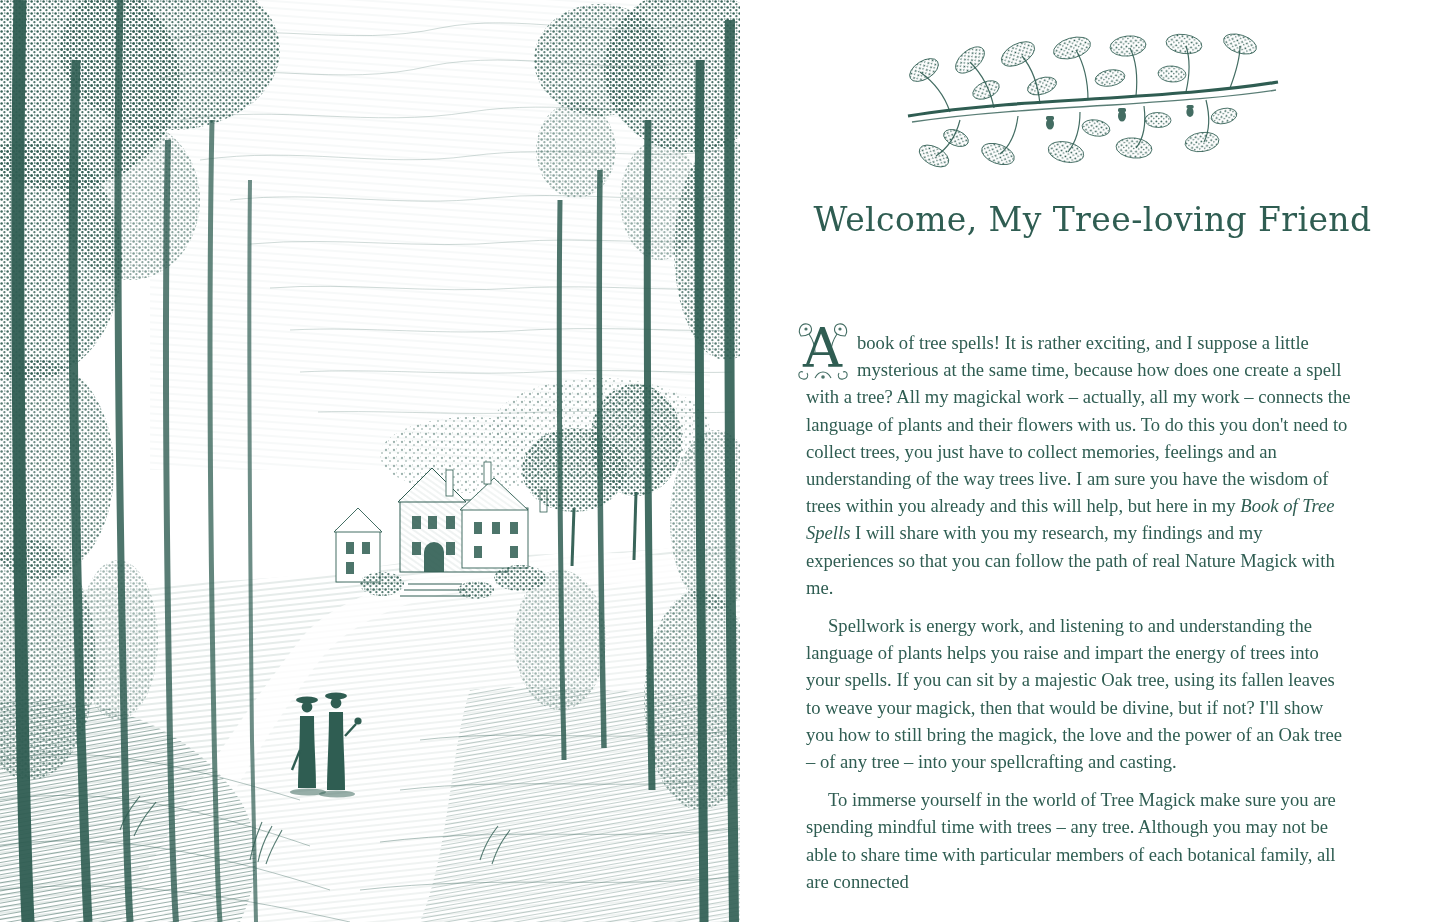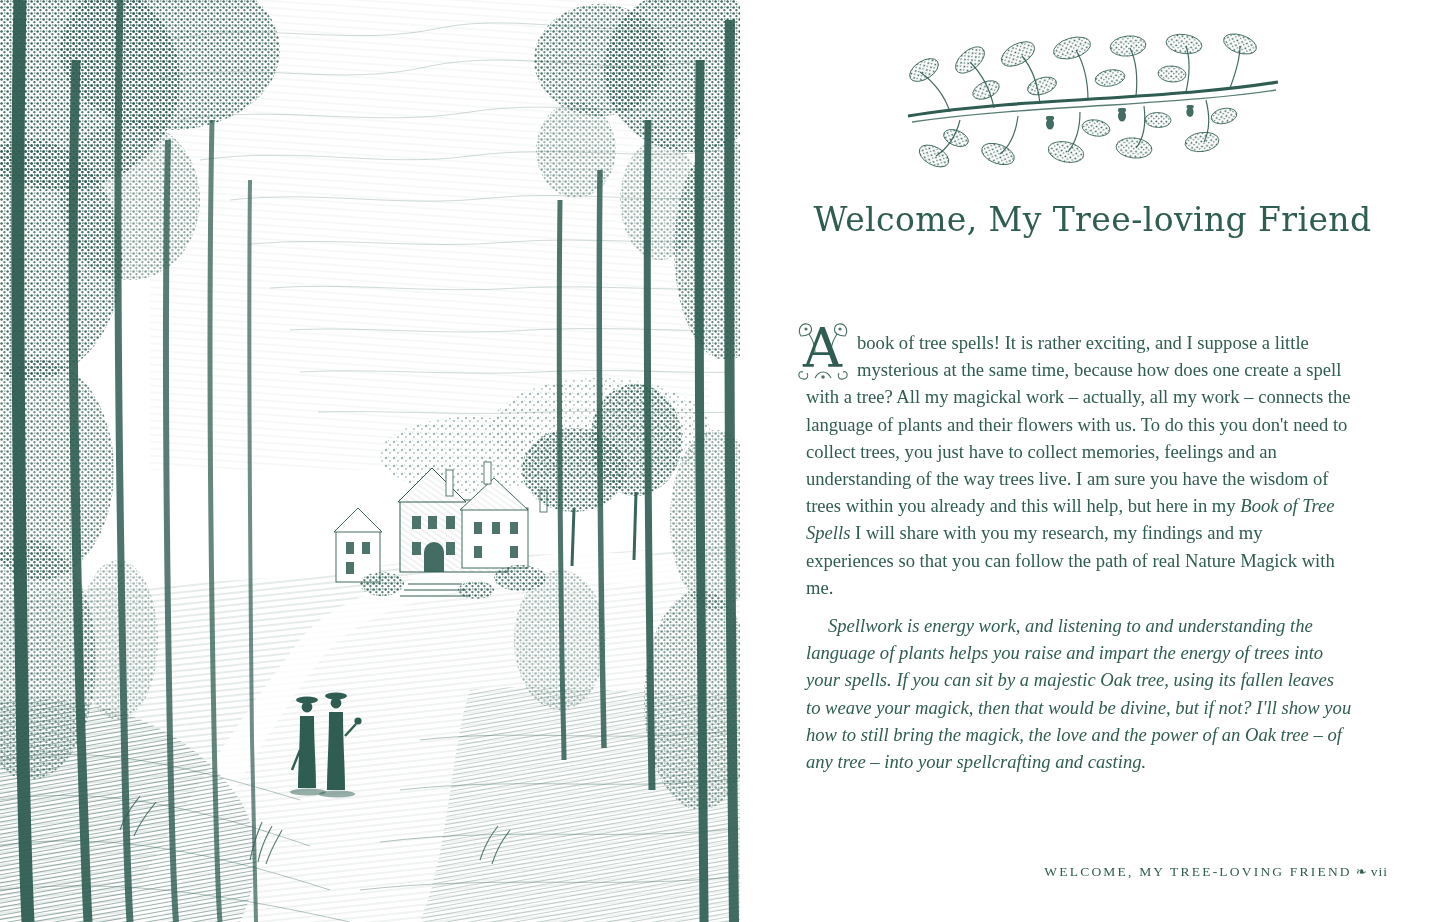--- a/index.html
+++ b/index.html
@@ -91,21 +91,20 @@
     position: absolute;
     left: 0;
     top: 0;
   }
 
   p.para {
     margin: 11px;
   }
   p.para.indent {
     text-indent: 22px;
-    font-style: italic;
   }
   em.title-italic { font-style: italic; }
 
   .folio {
     position: absolute;
     left: 0;
     bottom: 42px;
     width: 648px;
     text-align: right;
     font-family: "Liberation Serif", serif;
@@ -397,20 +396,18 @@
             <circle cx="28" cy="57" r="1.8"></circle>
           </g>
         </svg>
         <span class="cap">A</span>
       </div>
 
       <p class="para"><span>book of tree spells! It is rather exciting, and I suppose a little mysterious at the same time, because how does one create a spell with a tree? All my magickal work – actually, all my work – connects the language of plants and their flowers with us. To do this you don't need to collect trees, you just have to collect memories, feelings and an understanding of the way trees live. I am sure you have the wisdom of trees within you already and this will help, but here in my </span><em class="title-italic">Book of Tree Spells</em><span> I will share with you my research, my findings and my experiences so that you can follow the path of real Nature Magick with me.</span></p>
 
       <p class="para indent">Spellwork is energy work, and listening to and understanding the language of plants helps you raise and impart the energy of trees into your spells. If you can sit by a majestic Oak tree, using its fallen leaves to weave your magick, then that would be divine, but if not? I'll show you how to still bring the magick, the love and the power of an Oak tree – of any tree – into your spellcrafting and casting.</p>
 
+      <p class="para indent">To immerse yourself in the world of Tree Magick make sure you are spending mindful time with trees – any tree. Although you may not be able to share time with particular members of each botanical family, all are connected</p>
     </div>
 
-    <div class="folio">
-      <span>WELCOME, MY TREE-LOVING FRIEND</span><span class="glyph">❧</span><span class="pagenum">vii</span>
-    </div>
 
   </div>
 </div>
 
 </body></html>

